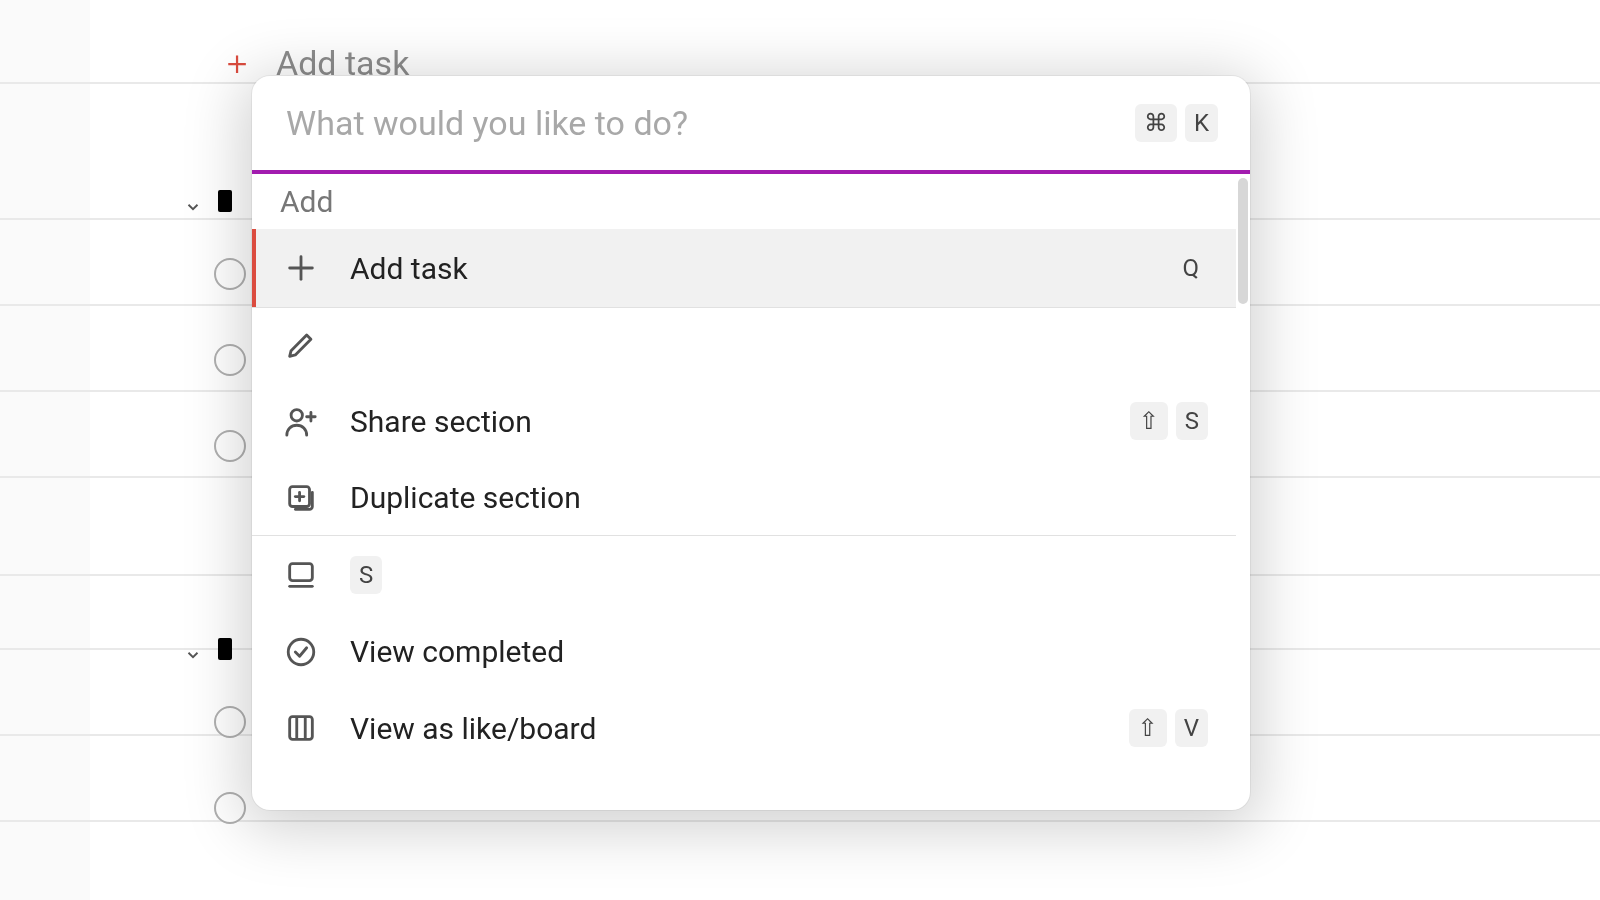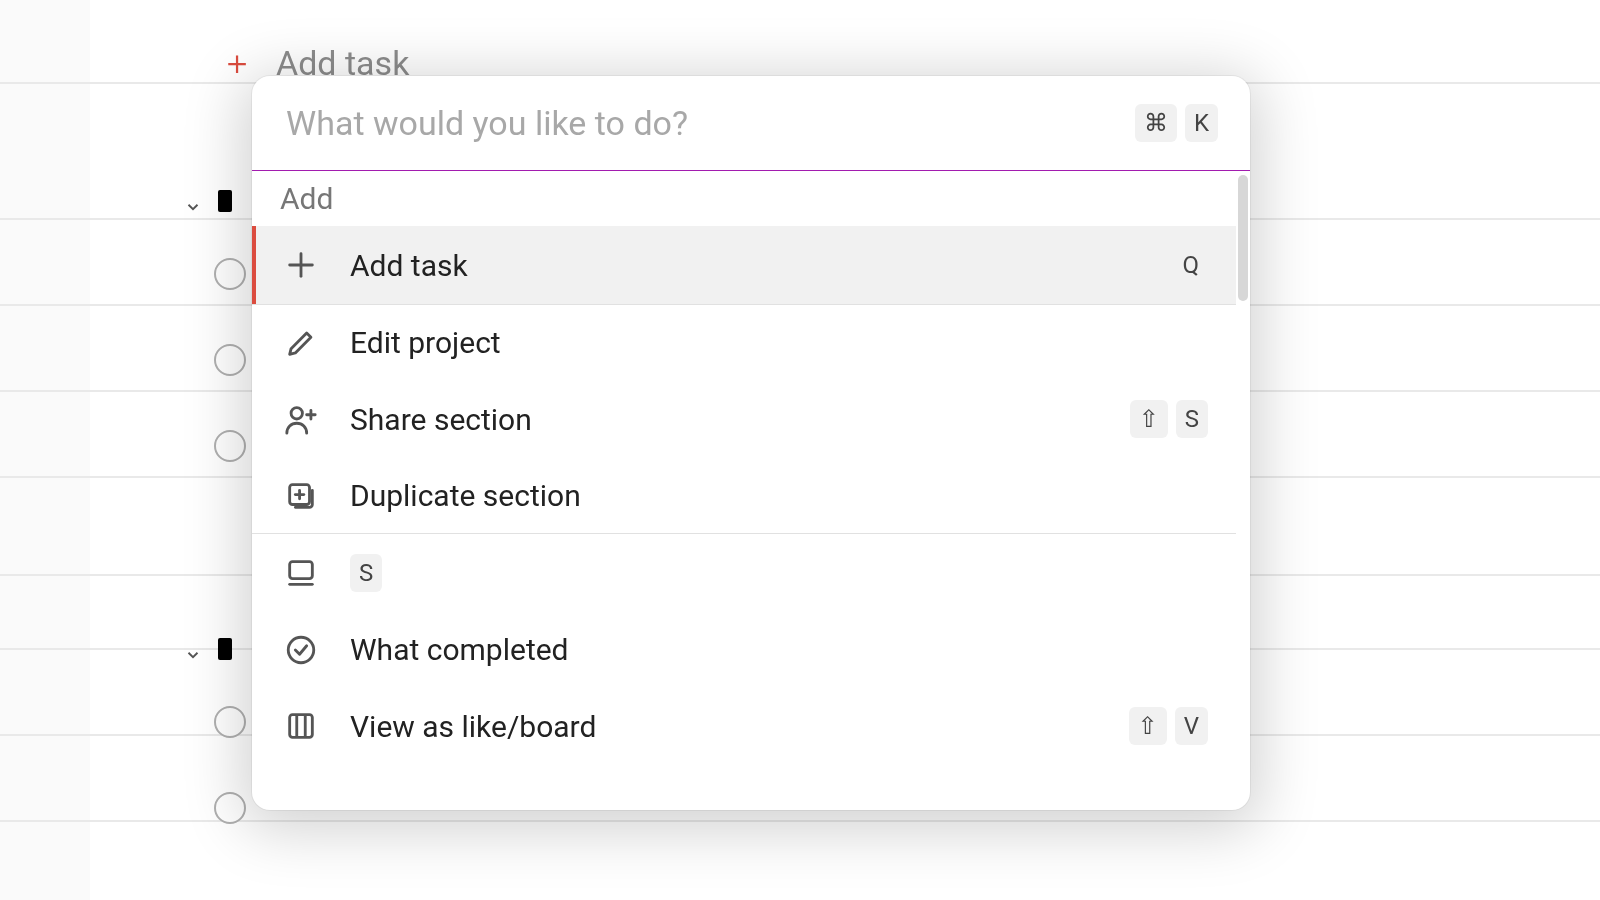--- a/index.html
+++ b/index.html
@@ -98,21 +98,21 @@
     align-items: center;
     justify-content: center;
     min-width: 32px;
     height: 38px;
     font-family: inherit;
   }
   .kbd-row { display: flex; gap: 8px; }
 
   .palette-body {
     flex: 1;
-    border-top: 1px solid #a21caf;
+    border-top: 4px solid #a21caf;
     position: relative;
     overflow: hidden;
   }
   .palette-list {
     position: absolute;
     left: 0; top: 0; bottom: 0;
     width: calc(100% - 14px);
     overflow: hidden;
   }
   .palette-scrollbar-track {
@@ -225,21 +225,20 @@
             <span class="kbd">Q</span>
           </span>
         </div>
         <div class="separator-line"></div>
         <div class="item">
           <span class="icon">
             <svg viewBox="0 0 24 24">
               <path d="M4 20l4-1 11-11-3-3L5 16l-1 4z"></path>
             </svg>
           </span>
-          <span class="label">Edit project</span>
         </div>
         <div class="item">
           <span class="icon">
             <svg viewBox="0 0 24 24">
               <circle cx="9" cy="8" r="4"></circle>
               <path d="M2 22c0-4 3-7 7-7s7 3 7 7"></path>
               <line x1="19" y1="6" x2="19" y2="12"></line>
               <line x1="16" y1="9" x2="22" y2="9"></line>
             </svg>
           </span>
@@ -272,21 +271,21 @@
             <span class="kbd">S</span>
           </span>
         </div>
         <div class="item">
           <span class="icon">
             <svg viewBox="0 0 24 24">
               <circle cx="12" cy="12" r="9"></circle>
               <polyline points="8 12 11 15 16 9"></polyline>
             </svg>
           </span>
-          <span class="label">What completed</span>
+          <span class="label">View completed</span>
         </div>
         <div class="item">
           <span class="icon">
             <svg viewBox="0 0 24 24">
               <rect x="4" y="4" width="16" height="16" rx="2"></rect>
               <line x1="9" y1="5" x2="9" y2="19"></line>
               <line x1="15" y1="5" x2="15" y2="19"></line>
             </svg>
           </span>
           <span class="label">View as like/board</span>

